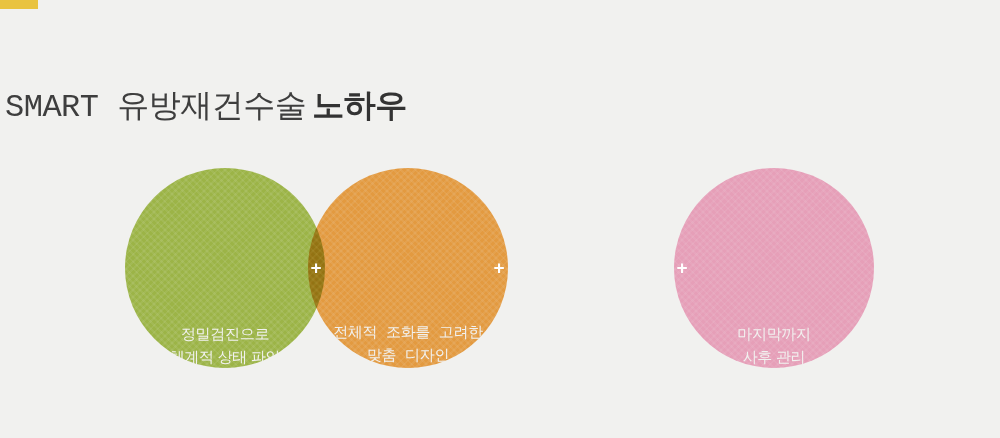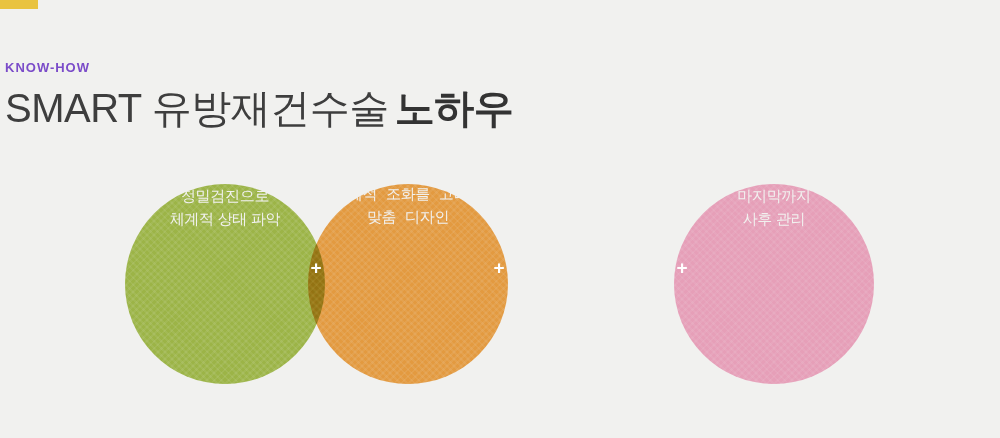--- a/index.html
+++ b/index.html
@@ -27,47 +27,48 @@
     left: 5px;
     top: 60px;
   }
   .eyebrow {
     font-size: 13px;
     font-weight: bold;
     letter-spacing: 1px;
     color: #7b4cc9;
   }
   .title {
-    margin: 6px 0 0 0;
-    font-size: 40px;
+    margin: 24px 0 0 0;
+    font-size: 32px;
     font-weight: normal;
     color: #3e3e3e;
     letter-spacing: -0.5px;
+    font-family: Liberation Mono, monospace;
   }
   .title .title-bold {
     font-weight: bold;
     margin-left: 6px;
     color: #333;
   }
   .diagram {
     position: absolute;
     left: 0;
     top: 0;
     width: 1000px;
     height: 438px;
   }
   .circle {
     position: absolute;
-    top: 184px;
+    top: 168px;
     width: 200px;
     height: 200px;
     border-radius: 50%;
     mix-blend-mode: multiply;
     display: flex;
-    align-items: flex-start;
+    align-items: flex-end;
     justify-content: center;
     text-align: center;
     background-image:
       repeating-linear-gradient(45deg, rgba(255,255,255,0.08) 0 2px, rgba(255,255,255,0) 2px 5px),
       repeating-linear-gradient(-45deg, rgba(255,255,255,0.08) 0 2px, rgba(255,255,255,0) 2px 5px);
   }
   .circle-text {
     white-space: pre-line;
     color: #ffffff;
     font-size: 15px;
@@ -96,21 +97,20 @@
   .p2 { left: 672px; }
 </style>
 </head>
 <body>
 
 <div class="page">
 
   <div class="top-strip"></div>
 
   <div class="header">
-    <div class="eyebrow">KNOW-HOW</div>
     <h1 class="title">
       <span>SMART 유방재건수술</span><span class="title-bold">노하우</span>
     </h1>
   </div>
 
   <div class="diagram">
 
     <div class="circle c0" style="background-color: rgb(165, 191, 75);">
       <span class="circle-text">정밀검진으로
 체계적 상태 파악</span>

